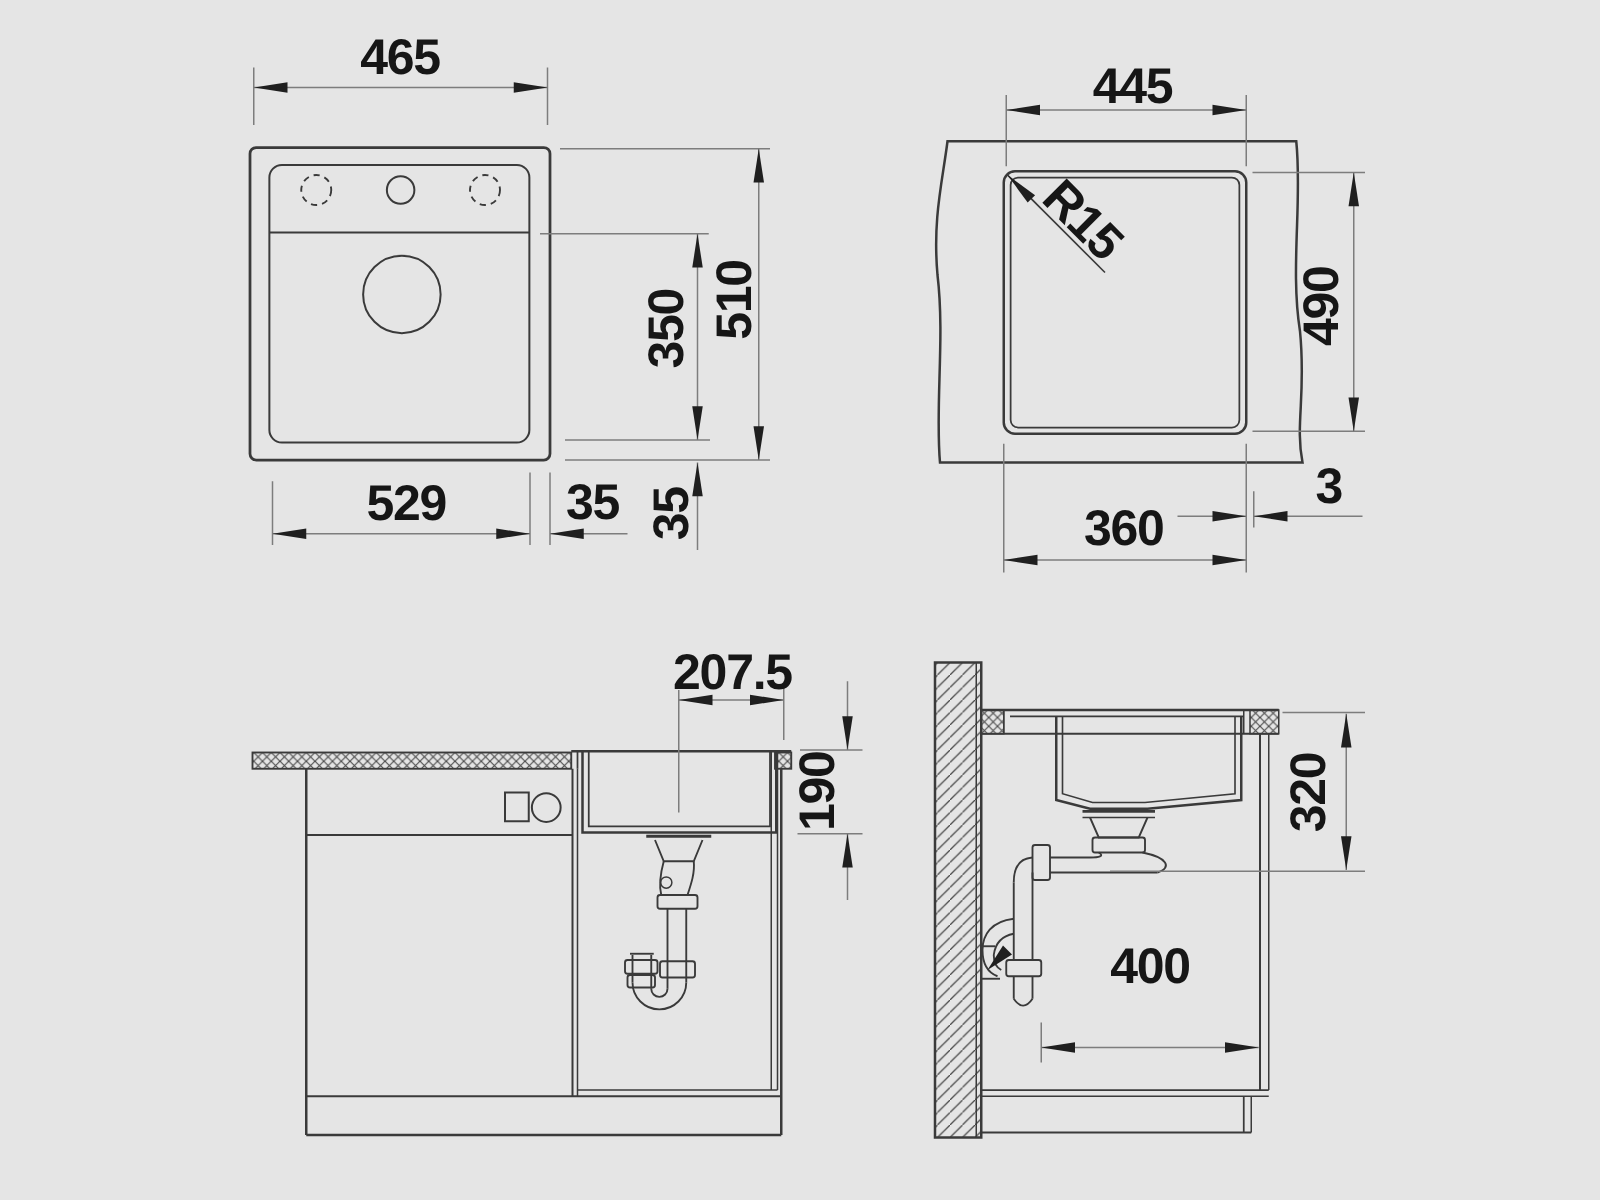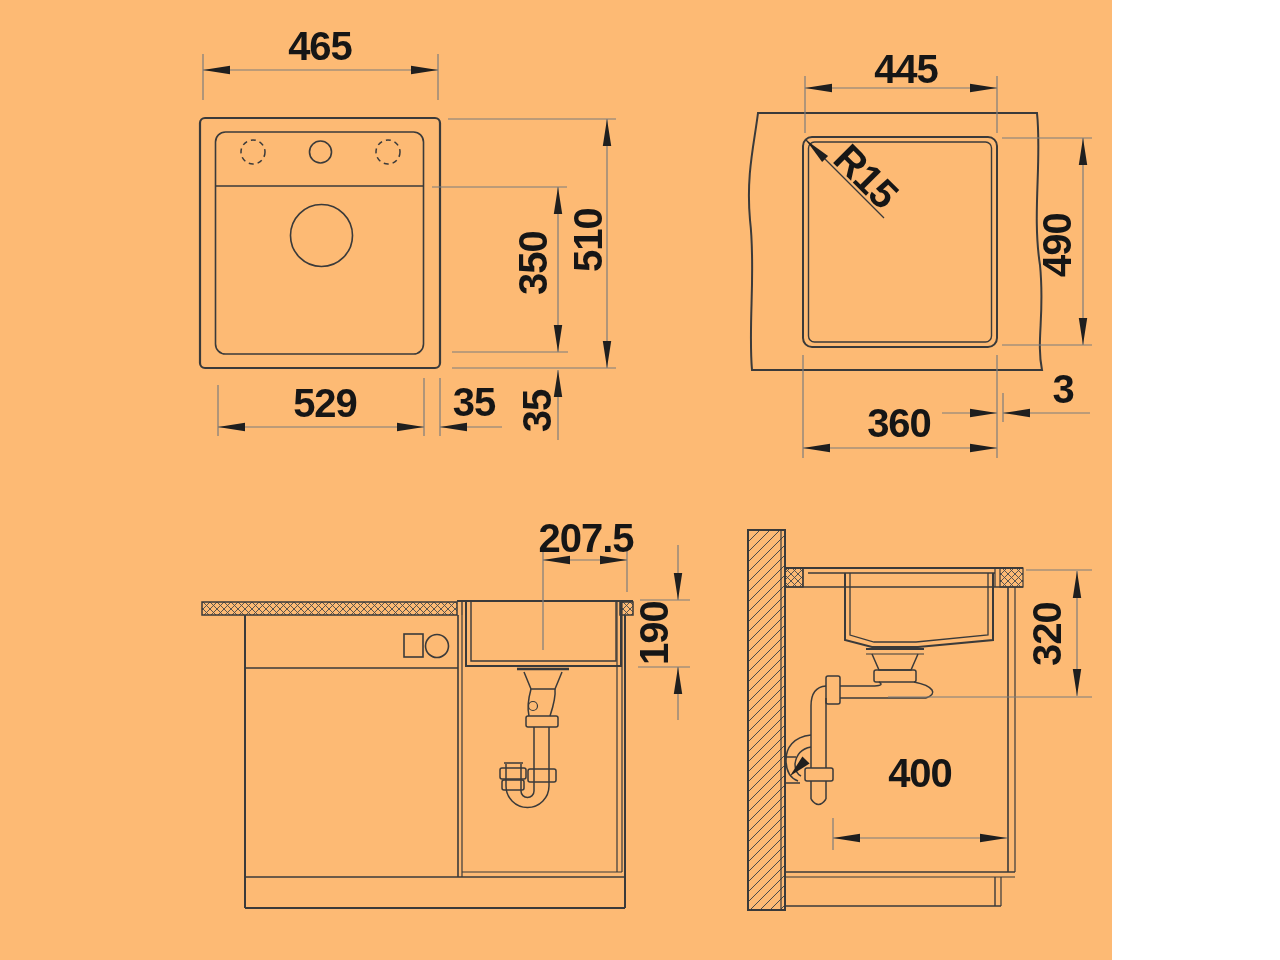--- a/index.html
+++ b/index.html
@@ -1,16 +1,16 @@
 <!DOCTYPE html>
 <html><head>
 <meta charset="utf-8">
 <style>
   html,body{margin:0;padding:0;background:#ffffff;}
-  .canvas{position:relative;width:1112px;height:960px;background:#fdba74;overflow:hidden;
+  .canvas{position:relative;width:1280px;height:960px;background:#e5e5e5;overflow:hidden;
           font-family:"Liberation Sans",sans-serif;}
   .art{position:absolute;left:0;top:0;}
   .dlabel{position:absolute;font:700 40px/1 "Liberation Sans",sans-serif;color:#161616;
           letter-spacing:-1px;white-space:nowrap;transform:translate(-50%,-50%);}
   .rot90{transform:translate(-50%,-50%) rotate(-90deg);}
   .rot45{transform:translate(-50%,-50%) rotate(45deg);}
 </style>
 </head>
 <body>
 

